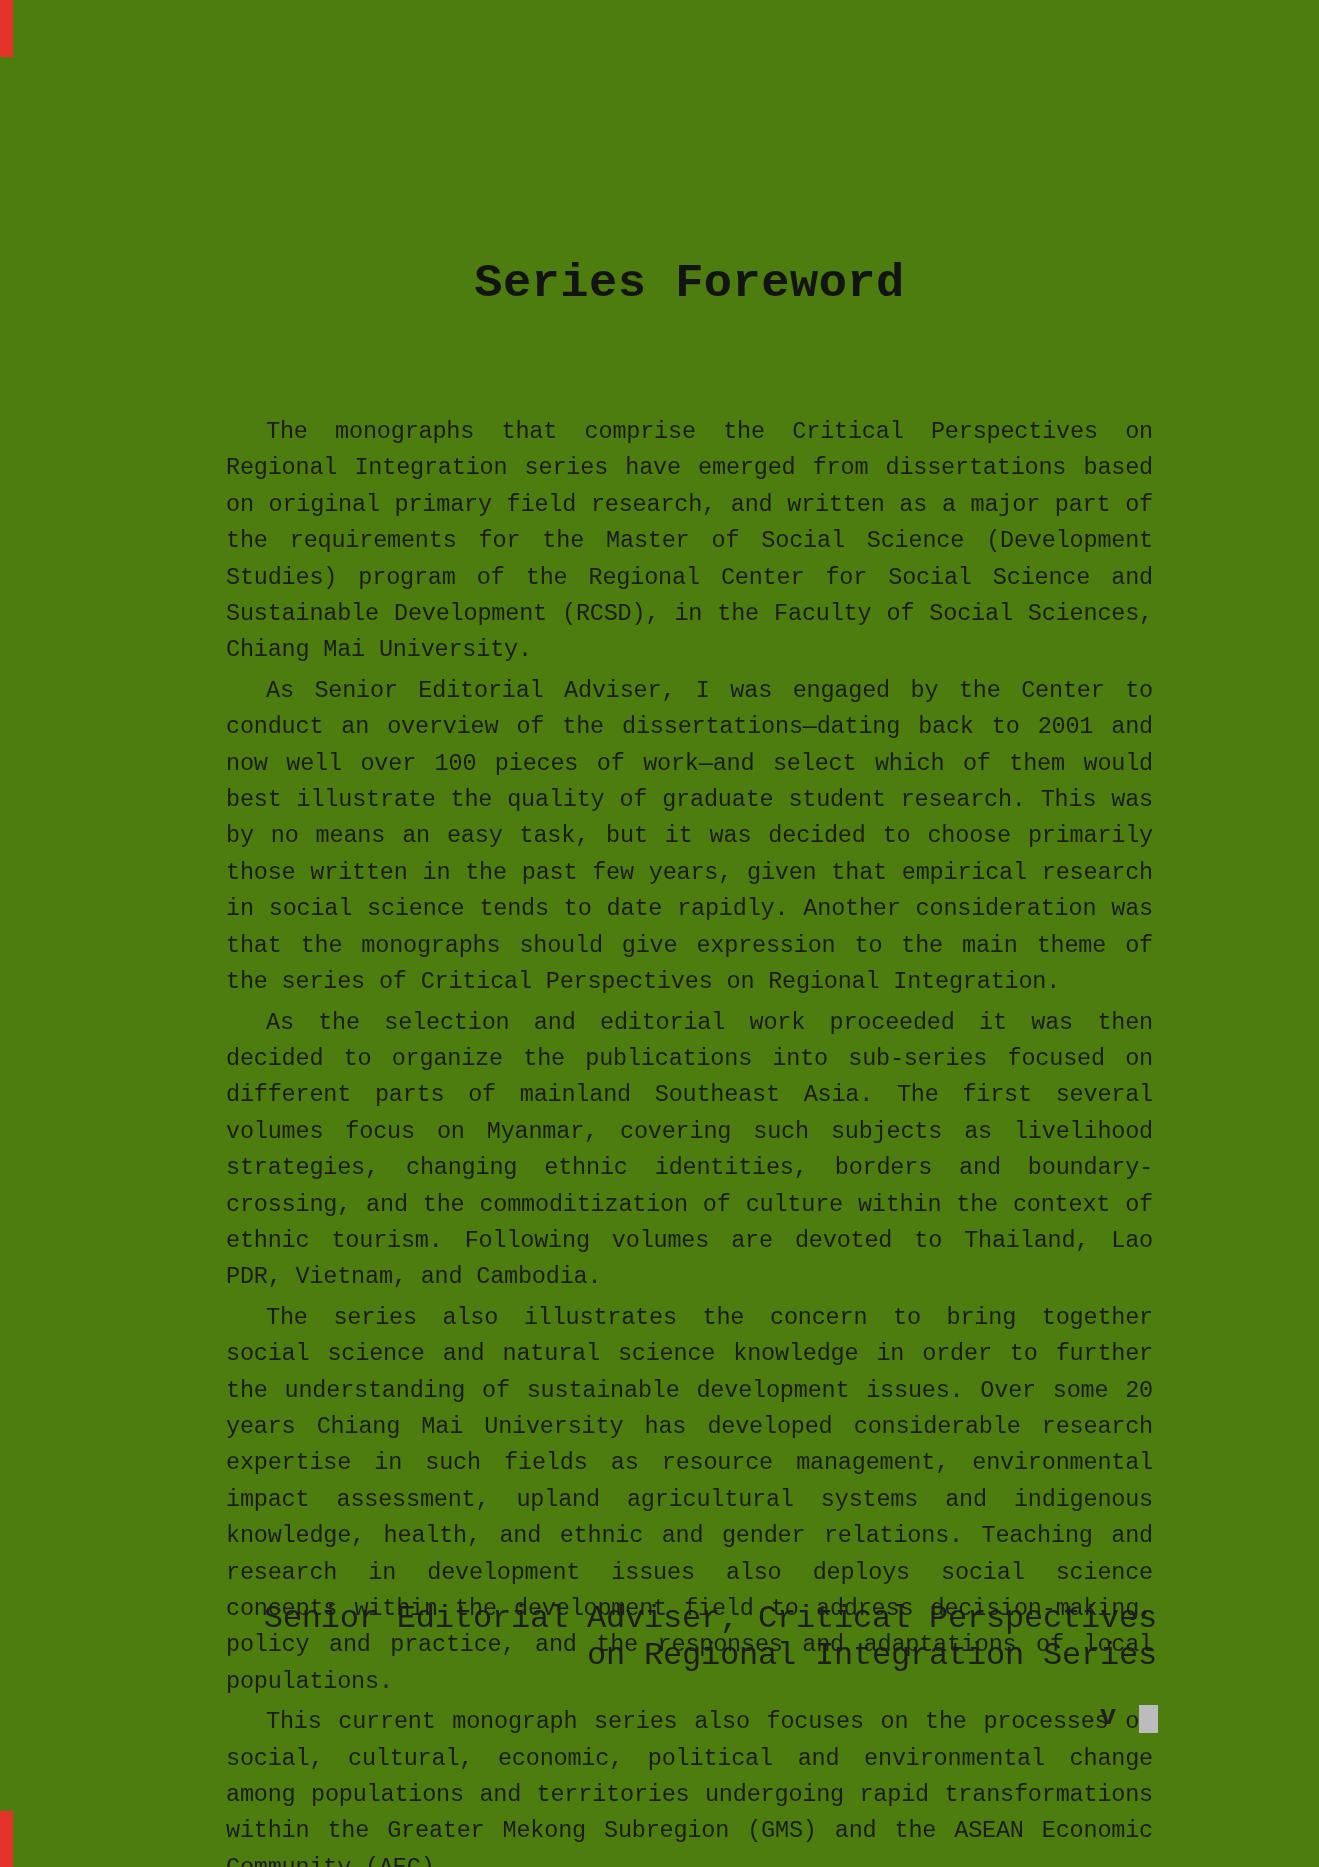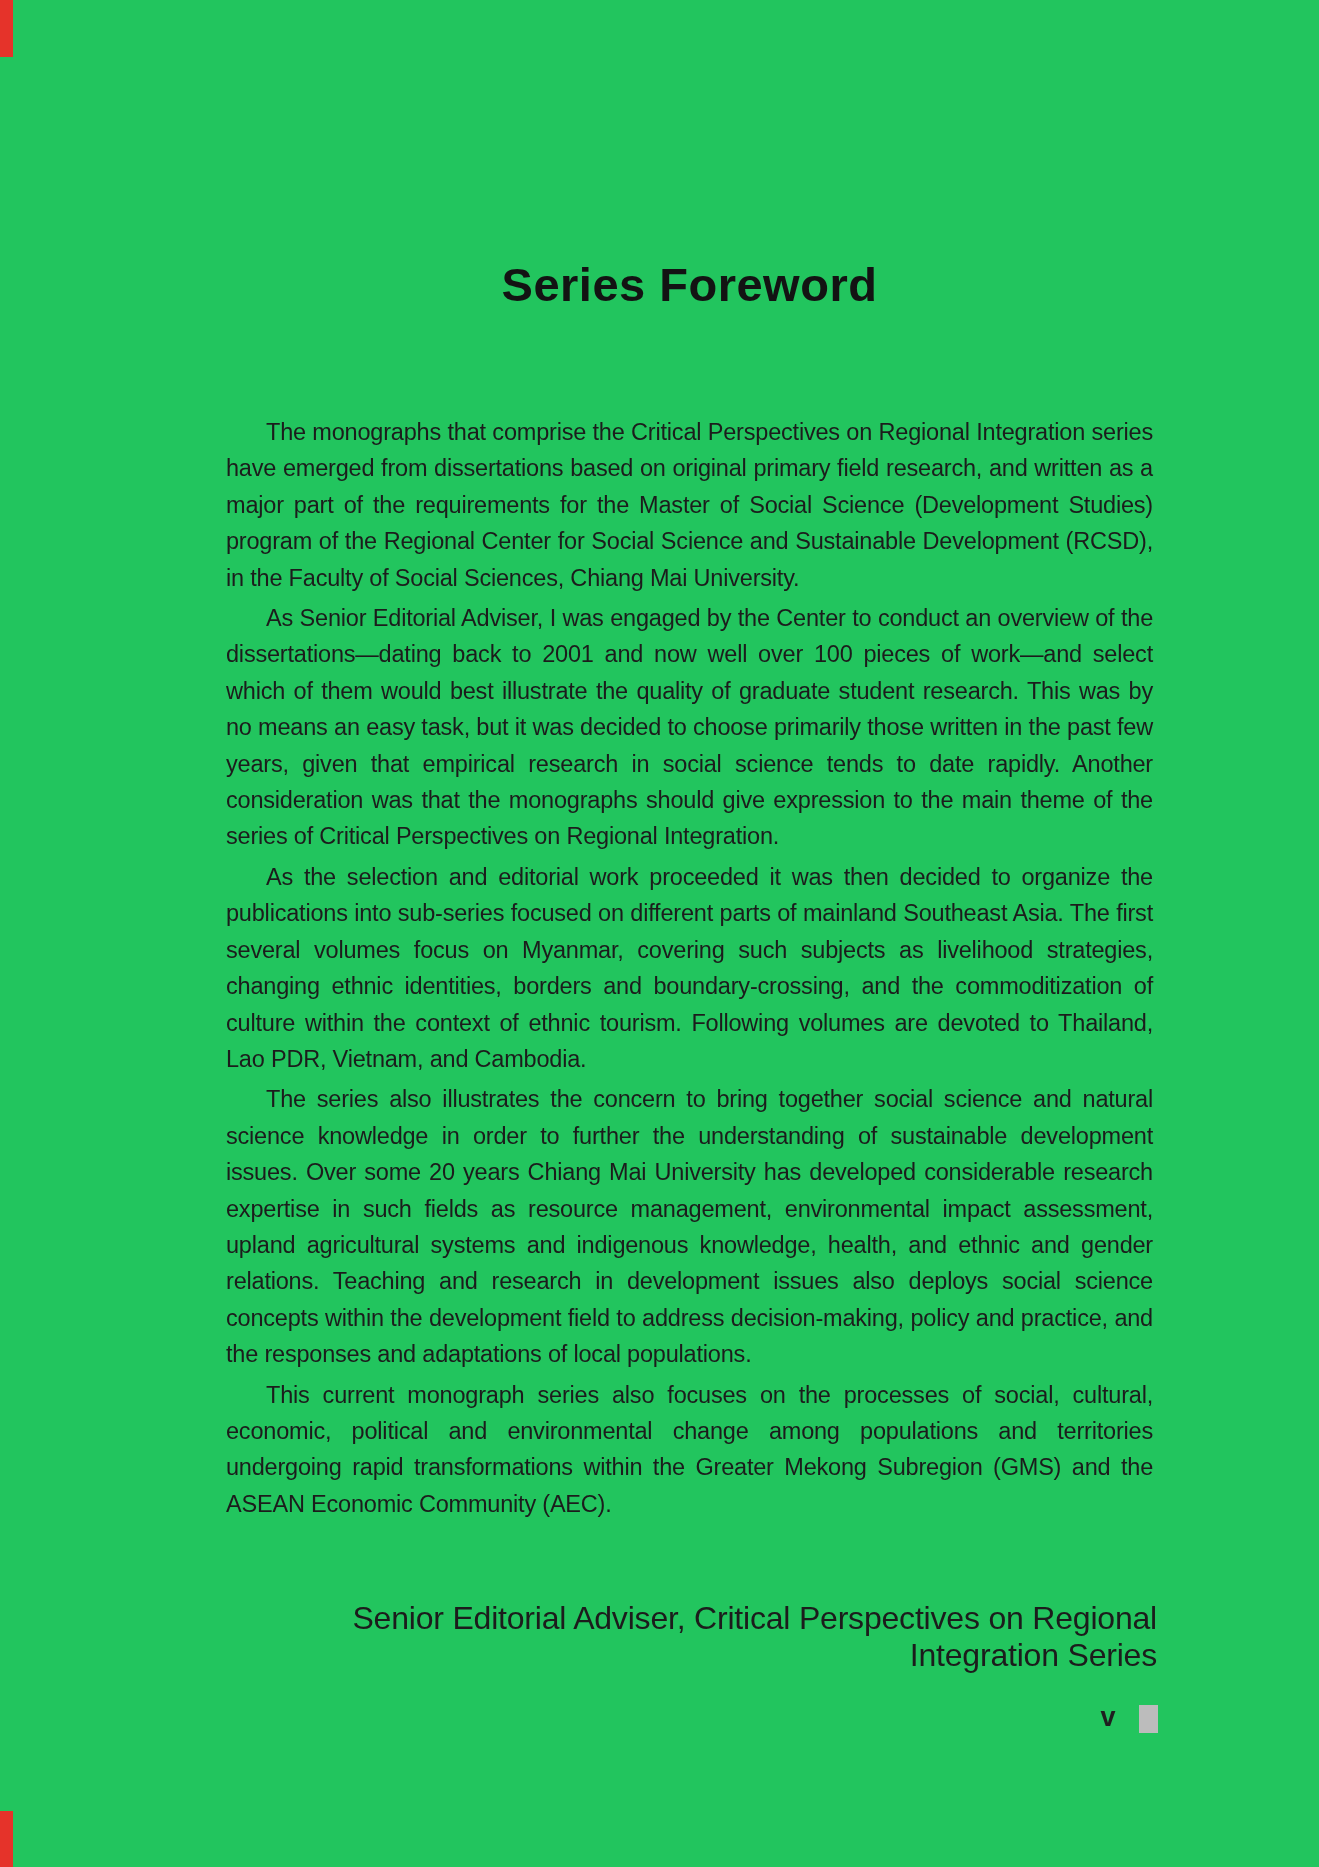--- a/index.html
+++ b/index.html
@@ -4,23 +4,23 @@
 <style>
   html, body {
     margin: 0;
     padding: 0;
     background: #ffffff;
   }
   .page {
     position: relative;
     width: 1319px;
     height: 1867px;
-    background: #22c55e;
+    background: #4d7c0f;
     overflow: hidden;
-    font-family: Liberation Sans, sans-serif;
+    font-family: Liberation Mono, monospace;
     color: #1c1c1c;
   }
   .bleed-mark {
     position: absolute;
     left: 0;
     width: 13px;
   }
   .bleed-top { top: 0; height: 57px; }
   .bleed-bottom { bottom: 0; height: 56px; }
 

